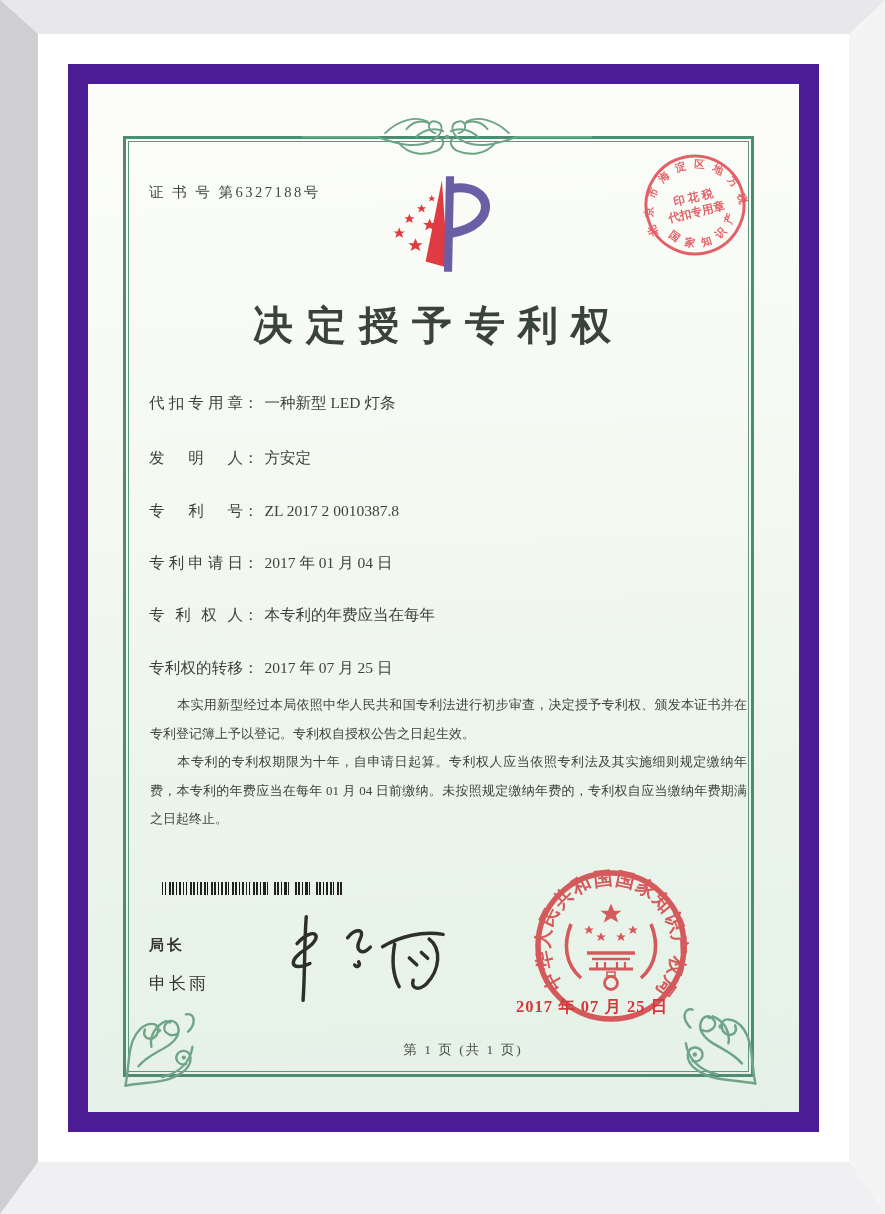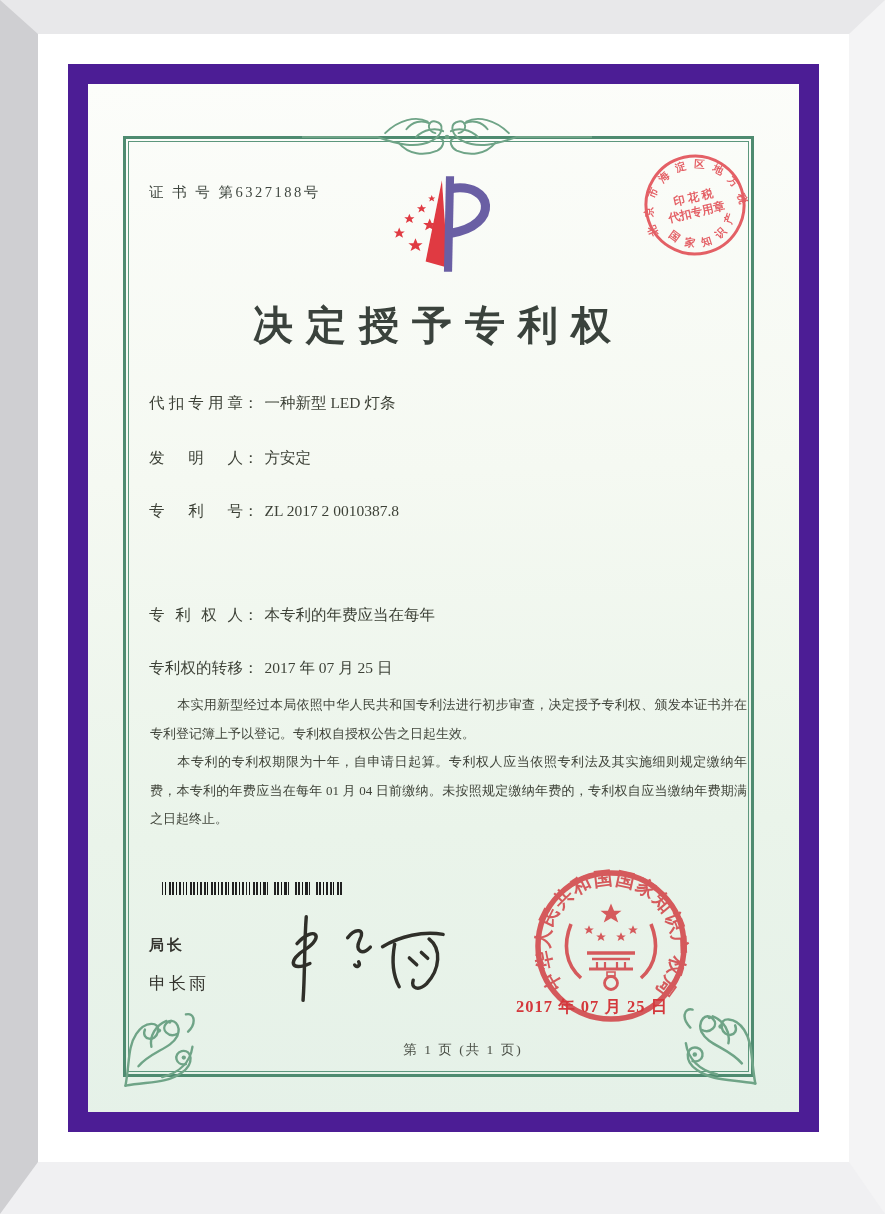--- a/index.html
+++ b/index.html
@@ -179,20 +179,23 @@
 
      <div class="field f1">
        <span class="flabel">代扣专用章</span><span class="fcolon">：</span><span class="fvalue">一种新型 LED 灯条</span>
      </div>
      <div class="field f2">
        <span class="flabel">发明人</span><span class="fcolon">：</span><span class="fvalue">方安定</span>
      </div>
      <div class="field f3">
        <span class="flabel">专利号</span><span class="fcolon">：</span><span class="fvalue">ZL 2017 2 0010387.8</span>
      </div>
+     <div class="field f4">
+       <span class="flabel">专利申请日</span><span class="fcolon">：</span><span class="fvalue">2017 年 01 月 04 日</span>
+     </div>
      <div class="field f5">
        <span class="flabel">专利权人</span><span class="fcolon">：</span><span class="fvalue">本专利的年费应当在每年</span>
      </div>
      <div class="field f6">
        <span class="flabel">专利权的转移</span><span class="fcolon">：</span><span class="fvalue">2017 年 07 月 25 日</span>
      </div>
 
      <div class="body-text">
        <p>本实用新型经过本局依照中华人民共和国专利法进行初步审查，决定授予专利权、颁发本证书并在专利登记簿上予以登记。专利权自授权公告之日起生效。</p>
        <p>本专利的专利权期限为十年，自申请日起算。专利权人应当依照专利法及其实施细则规定缴纳年费，本专利的年费应当在每年 01 月 04 日前缴纳。未按照规定缴纳年费的，专利权自应当缴纳年费期满之日起终止。</p>

